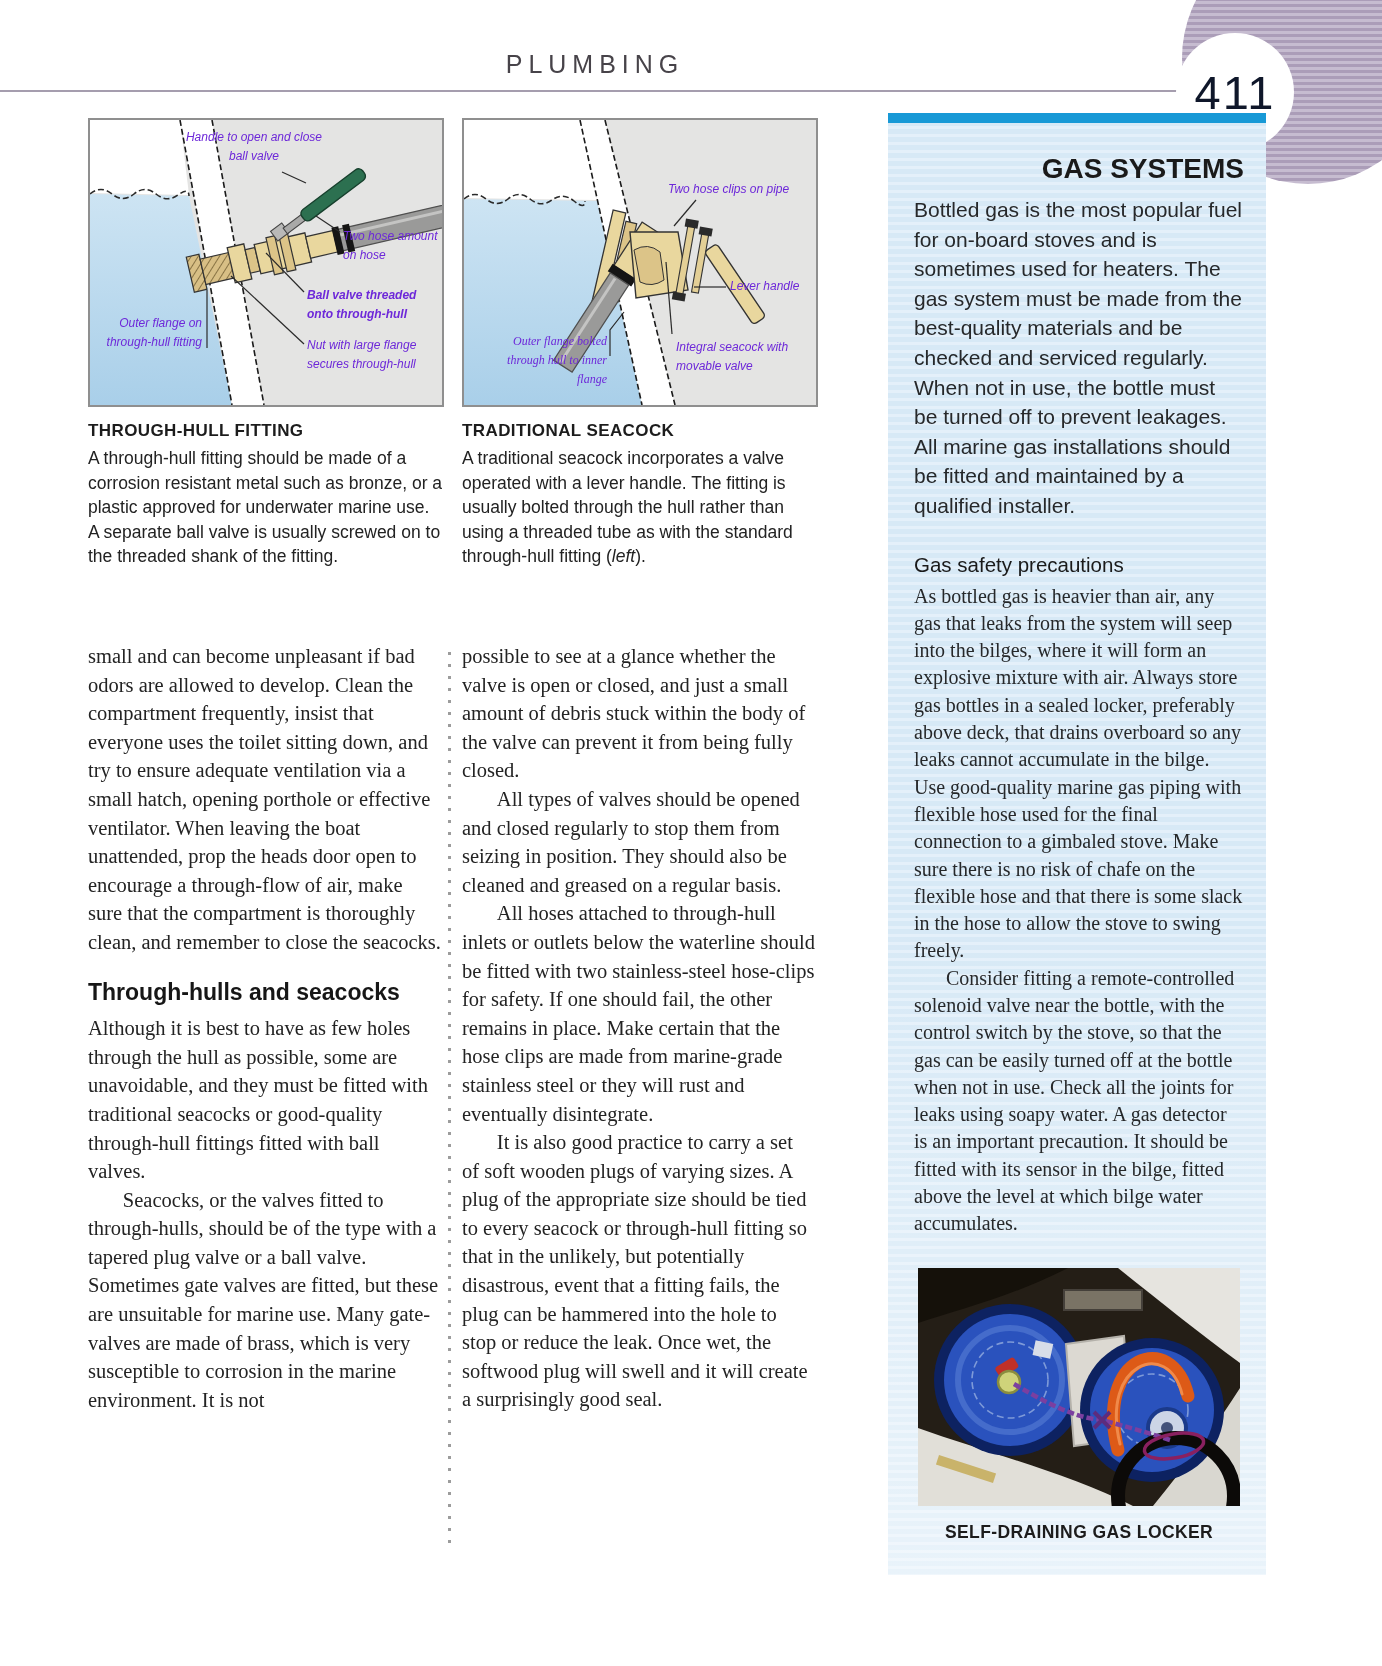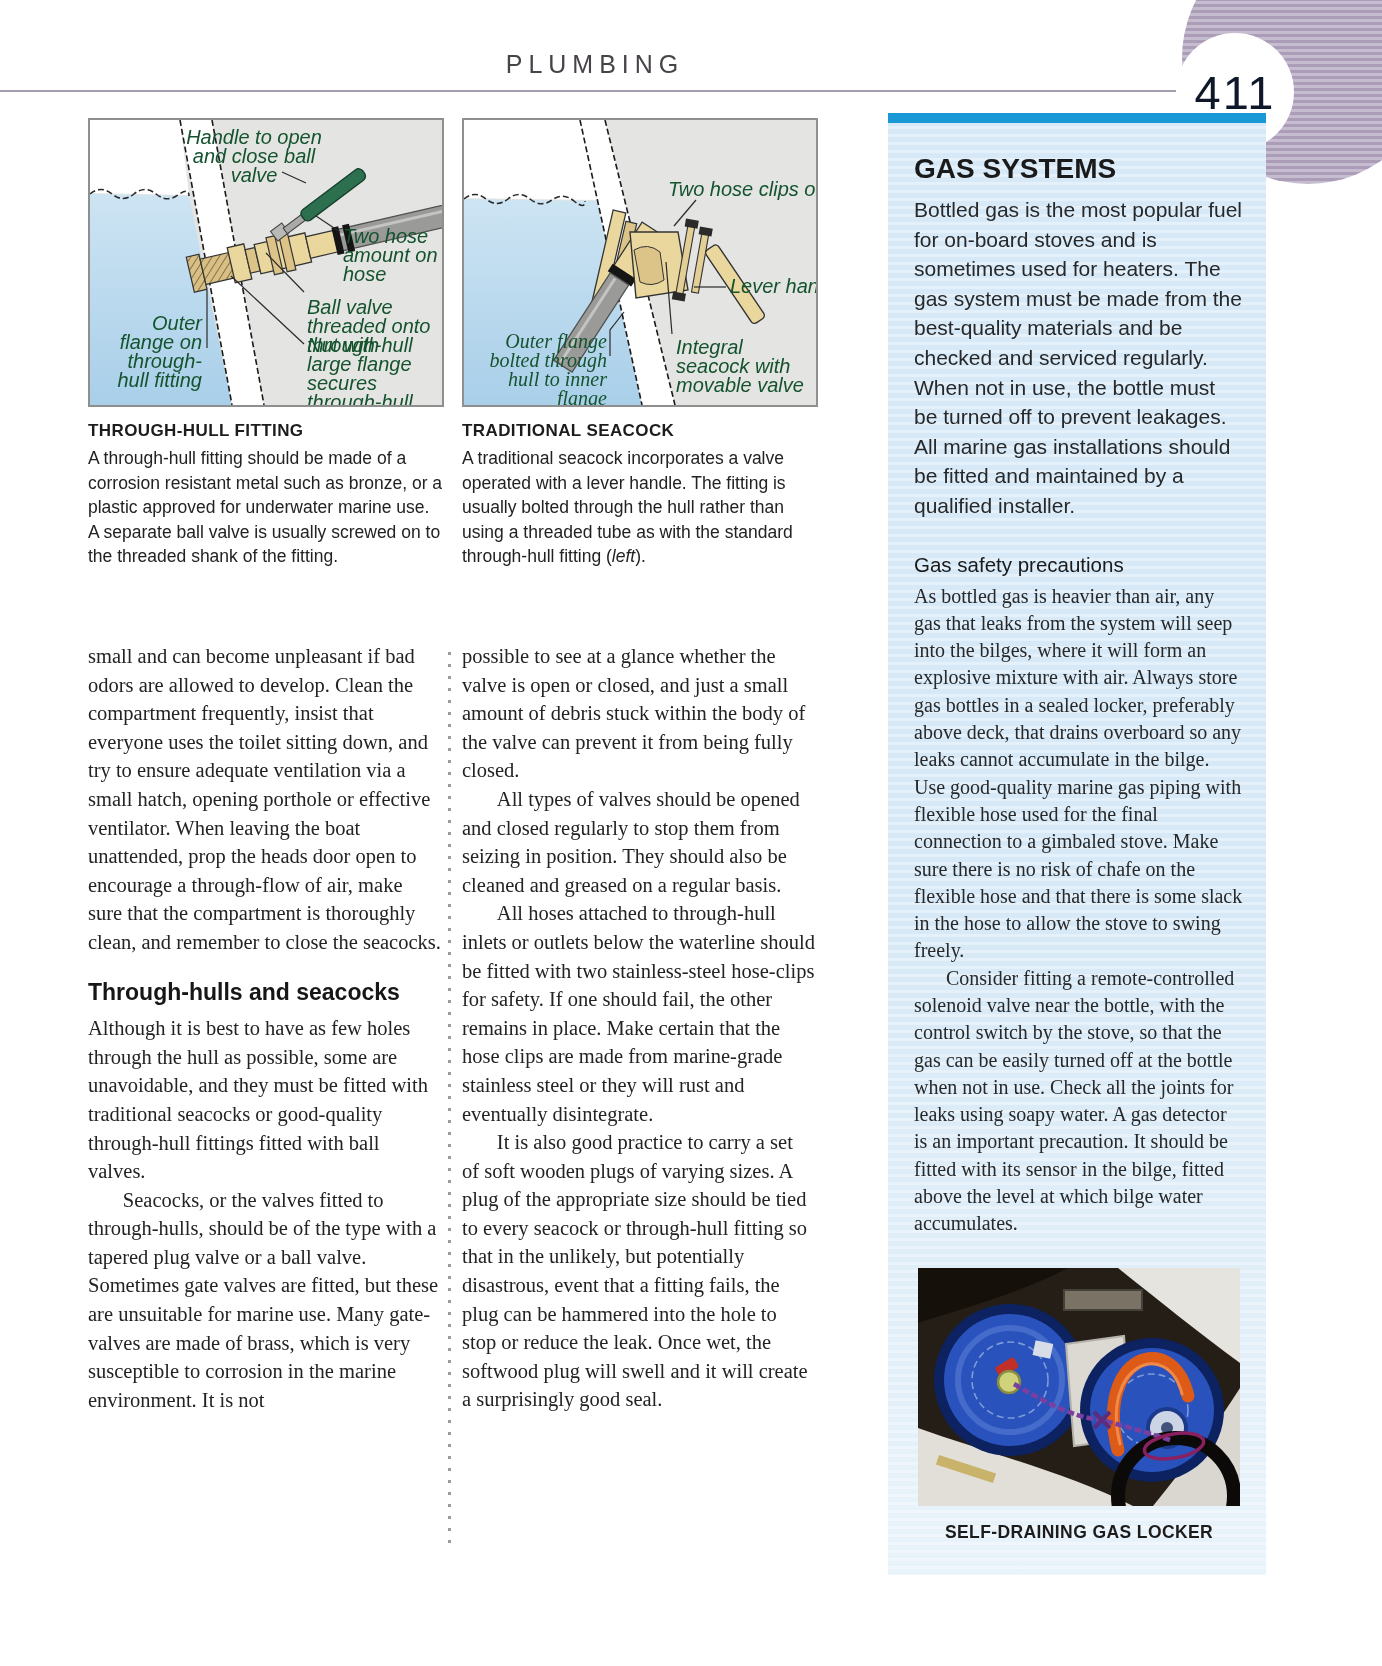--- a/index.html
+++ b/index.html
@@ -11,41 +11,41 @@
   .head-rule{position:absolute;top:90px;left:0;width:1198px;height:2px;background:#a59dae;}
   .decor-circle{position:absolute;top:-68px;right:-52px;width:252px;height:252px;border-radius:50%;
     background:repeating-linear-gradient(180deg,#ab9db8 0px,#ab9db8 3px,#c6bcd0 3px,#c6bcd0 6px);}
   .folio-circle{position:absolute;top:33px;right:88px;width:118px;height:118px;border-radius:50%;
     background:#ffffff;display:flex;align-items:center;justify-content:center;}
   .folio-num{font-size:47px;font-weight:300;color:#0f172a;letter-spacing:2px;}
   
   .figbox{position:absolute;width:352px;height:285px;border:2px solid #8f8f8f;
     background:#e4e4e3;overflow:hidden;}
   .figbox svg{position:absolute;left:0;top:0;}
-  .fig-label{position:absolute;font-style:italic;font-size:20px;line-height:19px;color:#14532d;z-index:3;}
+  .fig-label{position:absolute;font-style:italic;font-size:12px;line-height:19px;color:#6d28d9;z-index:3;}
   .caption{position:absolute;width:356px;}
   .cap-title{font-size:17px;font-weight:bold;letter-spacing:0.4px;color:#1c1c1c;margin:0 0 5px 0;}
   .cap-body{font-size:17.5px;line-height:24.5px;color:#222;margin:0;}
   .cap-body em{font-style:italic;}
   
   .col{position:absolute;width:353px;font-family:"Liberation Serif",serif;
     font-size:20.5px;line-height:28.6px;color:#232323;}
   .col p{margin:0;}
   .col p.ind{text-indent:1.7em;}
   .col-heading{font-family:"Liberation Sans",sans-serif;font-size:23px;font-weight:bold;
     color:#161616;margin:21px 0 8px 0;}
   .col-divider{position:absolute;left:448px;top:652px;width:3px;height:893px;
     background:repeating-linear-gradient(180deg,#9c9c9c 0px,#9c9c9c 3px,transparent 3px,transparent 12px);}
   
   .sidebar{position:absolute;left:888px;top:113px;width:378px;height:1462px;
     background:linear-gradient(180deg,rgba(255,255,255,0) 55%,rgba(255,255,255,0.45) 100%),
       repeating-linear-gradient(180deg,#d7e9f6 0px,#d7e9f6 5px,#e4f0fa 5px,#e4f0fa 8px);
     box-sizing:border-box;padding:28px 22px 0 26px;}
   .sidebar-topbar{position:absolute;left:0;top:0;width:378px;height:10px;background:#1899d6;}
-  .sb-title{font-size:28px;font-weight:bold;color:#1a1a1a;margin:12px 0 10px 0;}
+  .sb-title{font-size:28px;font-weight:bold;color:#1a1a1a;margin:12px 0 10px 0;text-align:right;}
   .sb-intro{font-size:21px;line-height:29.6px;color:#26282a;margin:0;}
   .sb-sub{font-size:20.5px;font-weight:normal;color:#1a1a1a;margin:32px 0 6px 0;}
   .sb-serif{font-family:"Liberation Serif",serif;font-size:20px;line-height:27.3px;color:#26282a;margin:0;}
   .sb-serif.ind{text-indent:1.6em;}
   .sb-photo{display:block;margin:30px auto 0 auto;}
   .sb-photo-caption{margin-top:16px;text-align:center;font-size:17.5px;font-weight:bold;
     letter-spacing:0.4px;color:#1c1c1c;}
 </style>
 </head>
 <body>
@@ -103,21 +103,21 @@
       <g stroke="#2a2a2a" stroke-width="1.2">
         <line x1="192" y1="52" x2="216" y2="63"></line>
         <line x1="250" y1="112" x2="226" y2="96"></line>
         <line x1="214" y1="172" x2="176" y2="133"></line>
         <line x1="214" y1="224" x2="141" y2="156"></line>
         <line x1="117" y1="228" x2="117" y2="170"></line>
       </g>
     </svg>
     <div class="fig-label" style="left:88px;top:8px;width:152px;text-align:center;">Handle to open and close ball valve</div>
     <div class="fig-label" style="left:253px;top:107px;width:96px;">Two hose amount on hose</div>
-    <div class="fig-label" style="left:217px;top:178px;width:134px;">Ball valve threaded onto through-hull</div>
+    <div class="fig-label" style="left:217px;top:166px;width:134px;font-weight:bold;">Ball valve threaded onto through-hull</div>
     <div class="fig-label" style="left:217px;top:216px;width:118px;">Nut with large flange secures through-hull</div>
     <div class="fig-label" style="left:8px;top:194px;width:104px;text-align:right;">Outer flange on through-hull fitting</div>
   </div>
 
   <div class="figbox" style="left:462px;top:118px;">
     <svg width="352" height="285" viewBox="0 0 352 285">
       <defs>
         <linearGradient id="wg2" x1="0" y1="0" x2="0" y2="1">
           <stop offset="0" stop-color="#cde4f3"></stop>
             <stop offset="1" stop-color="#a9cfe9"></stop>

